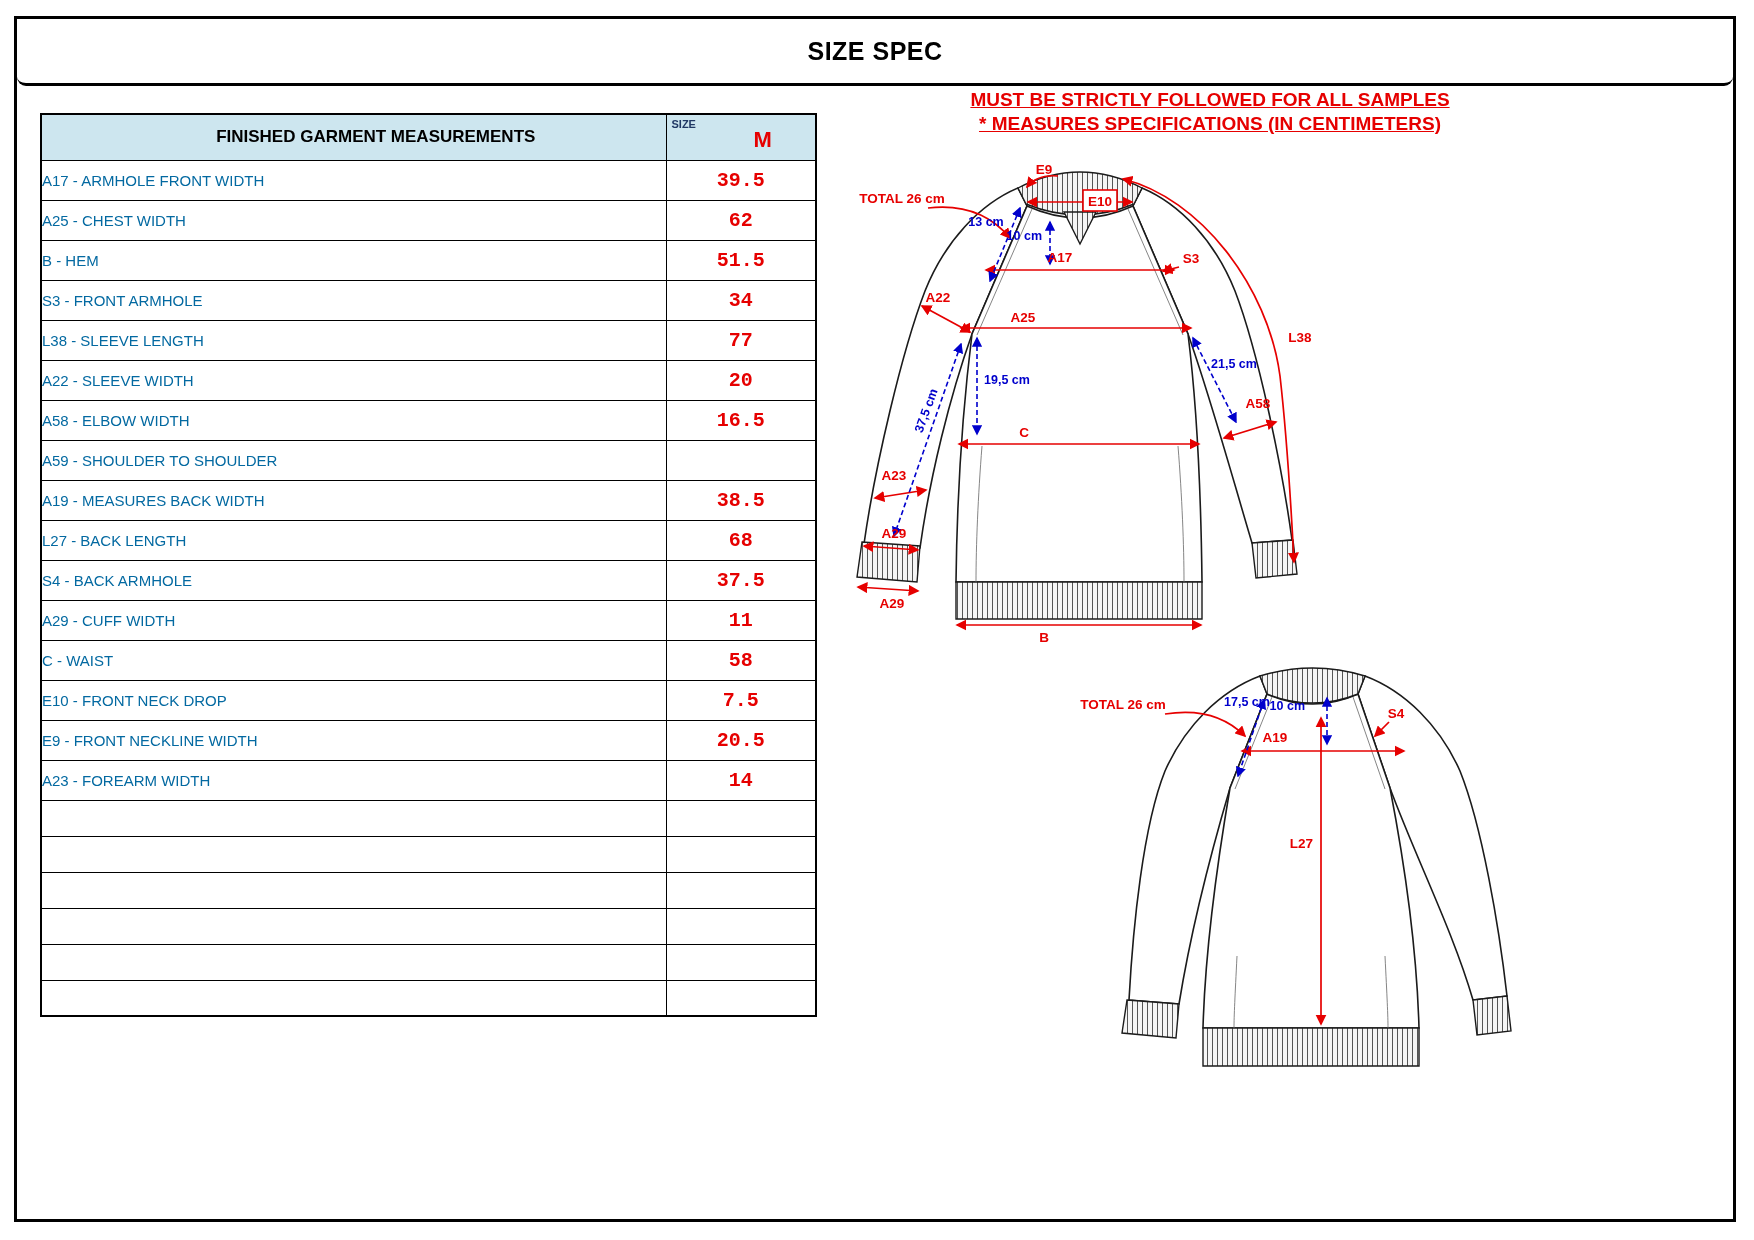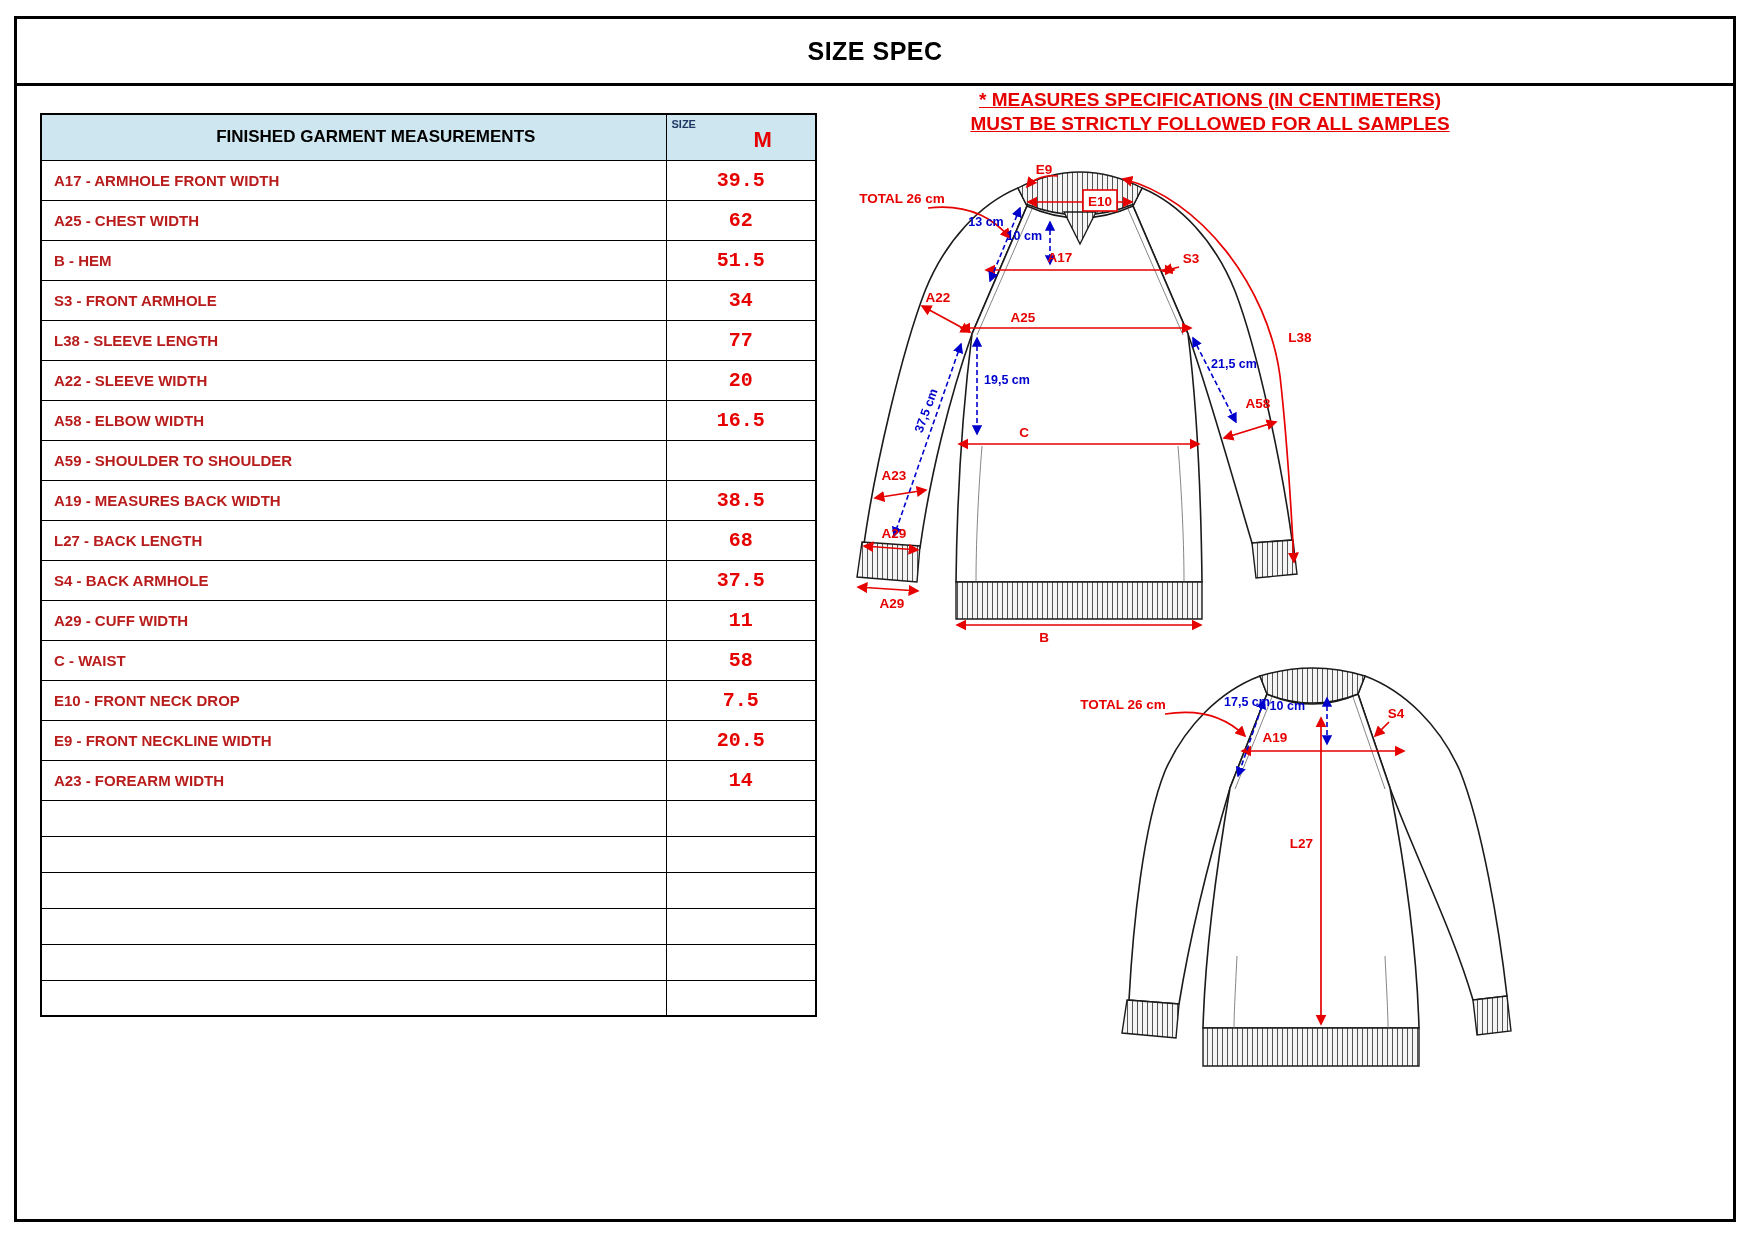--- a/index.html
+++ b/index.html
@@ -3,34 +3,34 @@
 <meta charset="utf-8">
 <style>
   html,body{margin:0;padding:0;}
   body{
     width:1754px;height:1240px;position:relative;background:#fff;
     font-family:"Liberation Sans",sans-serif;overflow:hidden;
   }
   .frame{position:absolute;left:14px;top:16px;width:1722px;height:1206px;
     border:3px solid #000;box-sizing:border-box;background:#fff;}
   .titlebar{height:64px;border-bottom:3px solid #000;display:flex;align-items:center;
-    justify-content:center;font-size:25px;font-weight:bold;letter-spacing:.5px;color:#000;}
+    justify-content:center;font-size:25px;font-weight:bold;letter-spacing:.5px;color:#000;border-radius:9px;}
   .note{position:absolute;left:945px;top:88px;width:530px;text-align:center;
     color:#e60000;font-weight:bold;font-size:19px;line-height:1.25;}
   .note div{text-decoration:underline;}
   .spec-table{position:absolute;left:40px;top:113px;border-collapse:collapse;
     table-layout:fixed;border:2.5px solid #000;}
   .spec-table th,.spec-table td{border:1.5px solid #000;box-sizing:border-box;padding:0;}
   th.meas{width:625px;height:46px;background:#cde6ef;font-size:17px;font-weight:bold;
     color:#000;text-align:center;padding-left:44px;}
   th.size{width:150px;background:#cde6ef;position:relative;padding-left:44px;}
   .size-label{position:absolute;top:3px;left:5px;font-size:11px;color:#203864;font-weight:bold;}
   .size-value{display:block;text-align:center;font-size:22px;color:#e60000;
     font-weight:bold;padding-top:5px;}
-  td.lbl{height:40px;padding-left:12px;color:#b91c1c;font-weight:bold;font-size:15px;}
+  td.lbl{height:40px;color:#0369a1;font-weight:normal;font-size:15px;}
   td.val{text-align:center;color:#e60000;font-weight:bold;font-size:20px;font-family:Liberation Mono, monospace;}
   tr.empty td{height:36px;}
   .front-svg{position:absolute;left:830px;top:146px;}
   .back-svg{position:absolute;left:1055px;top:656px;}
   svg text{font-family:"Liberation Sans",sans-serif;font-weight:bold;}
   .red-t{fill:#e60000;font-size:13.5px;}
   .blue-t{fill:#0000cc;font-size:12.5px;}
   .outline{stroke:#1b1b1b;stroke-width:1.6;fill:#fff;}
   .rib{stroke:#1b1b1b;stroke-width:1.4;}
   .stitch{stroke:#666;stroke-width:.8;fill:none;}
@@ -39,22 +39,22 @@
   .e10-box{fill:#fff;stroke:#e60000;stroke-width:1.6;}
 </style>
 </head>
 <body>
 
 <div class="frame">
   <div class="titlebar">SIZE SPEC</div>
 </div>
 
 <div class="note">
+  <div>MUST BE STRICTLY FOLLOWED FOR ALL SAMPLES</div>
   <div>* MEASURES SPECIFICATIONS (IN CENTIMETERS)</div>
-  <div>MUST BE STRICTLY FOLLOWED FOR ALL SAMPLES</div>
 </div>
 
 <table class="spec-table">
   <tbody>
       <tr>
     <th class="meas">FINISHED GARMENT MEASUREMENTS</th>
     <th class="size">
       <span class="size-label">SIZE</span>
       <span class="size-value">M</span>
     </th>

